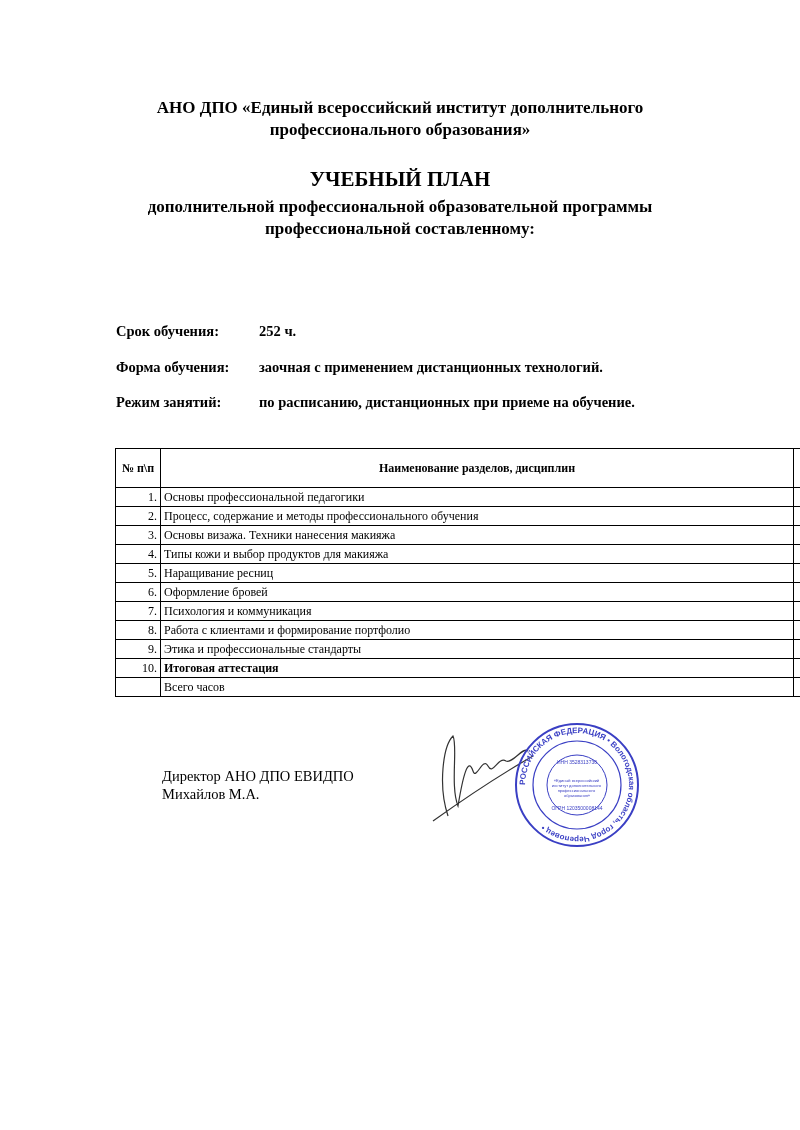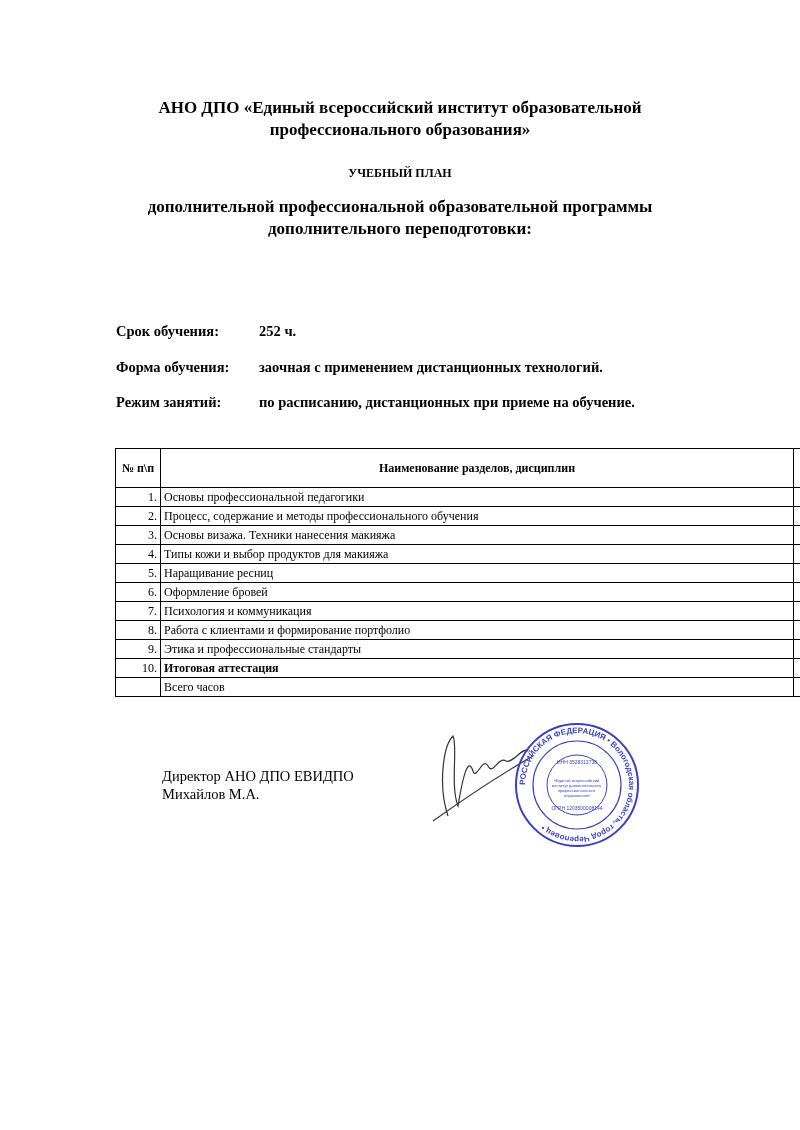--- a/index.html
+++ b/index.html
@@ -1,45 +1,45 @@
 <!DOCTYPE html>
 <html><head>
   <meta charset="utf-8">
   <style>
     html, body { margin: 0; padding: 0; background: #ffffff; }
     body { width: 800px; height: 1130px; position: relative; overflow: hidden;
            font-family: "Liberation Serif", serif; color: #000; }
     .hdr { position: absolute; left: 0; width: 800px; text-align: center; font-weight: bold; font-size: 17px; line-height: 22px; }
     .inst { top: 97px; }
-    .title { top: 162px; font-size: 12px; }
+    .title { top: 168px; font-size: 21px; }
     .sub { top: 196px; }
     .prog { top: 262px; }
     .meta { position: absolute; left: 116px; font-weight: bold; font-size: 14.5px; }
     .meta .lbl { display: inline-block; width: 143px; }
     table { position: absolute; left: 115px; top: 448px; width: 758px; border-collapse: collapse; font-size: 12px; }
     td, th { border: 1px solid #000; padding: 0 3px; line-height: 18px; height: 18px; }
     th { font-weight: bold; height: 38px; line-height: 17px; }
     td.num { text-align: right; width: 38px; }
     td.hrs { text-align: center; width: 72px; }
     .bold { font-weight: bold; }
     .sig-text { position: absolute; left: 162px; top: 767px; font-size: 14.5px; line-height: 18px; }
     .stamp { position: absolute; left: 514px; top: 722px; width: 126px; height: 126px; }
     .signature { position: absolute; left: 428px; top: 726px; width: 110px; height: 100px; }
   </style>
 </head>
 <body>
 
 <div class="hdr inst">
-  <div>АНО ДПО «Единый всероссийский институт образовательной</div>
+  <div>АНО ДПО «Единый всероссийский институт дополнительного</div>
   <div>профессионального образования»</div>
 </div>
 <div class="hdr title">УЧЕБНЫЙ ПЛАН</div>
 <div class="hdr sub">
   <div>дополнительной профессиональной образовательной программы</div>
-  <div>дополнительного переподготовки:</div>
+  <div>профессиональной составленному:</div>
 </div>
 <div class="hdr prog">
 </div>
 
 <div class="meta" style="top:323px">
   <span class="lbl">Срок обучения:</span><span>252 ч.</span>
 </div>
 <div class="meta" style="top:359px">
   <span class="lbl">Форма обучения:</span><span>заочная с применением дистанционных технологий.</span>
 </div>

